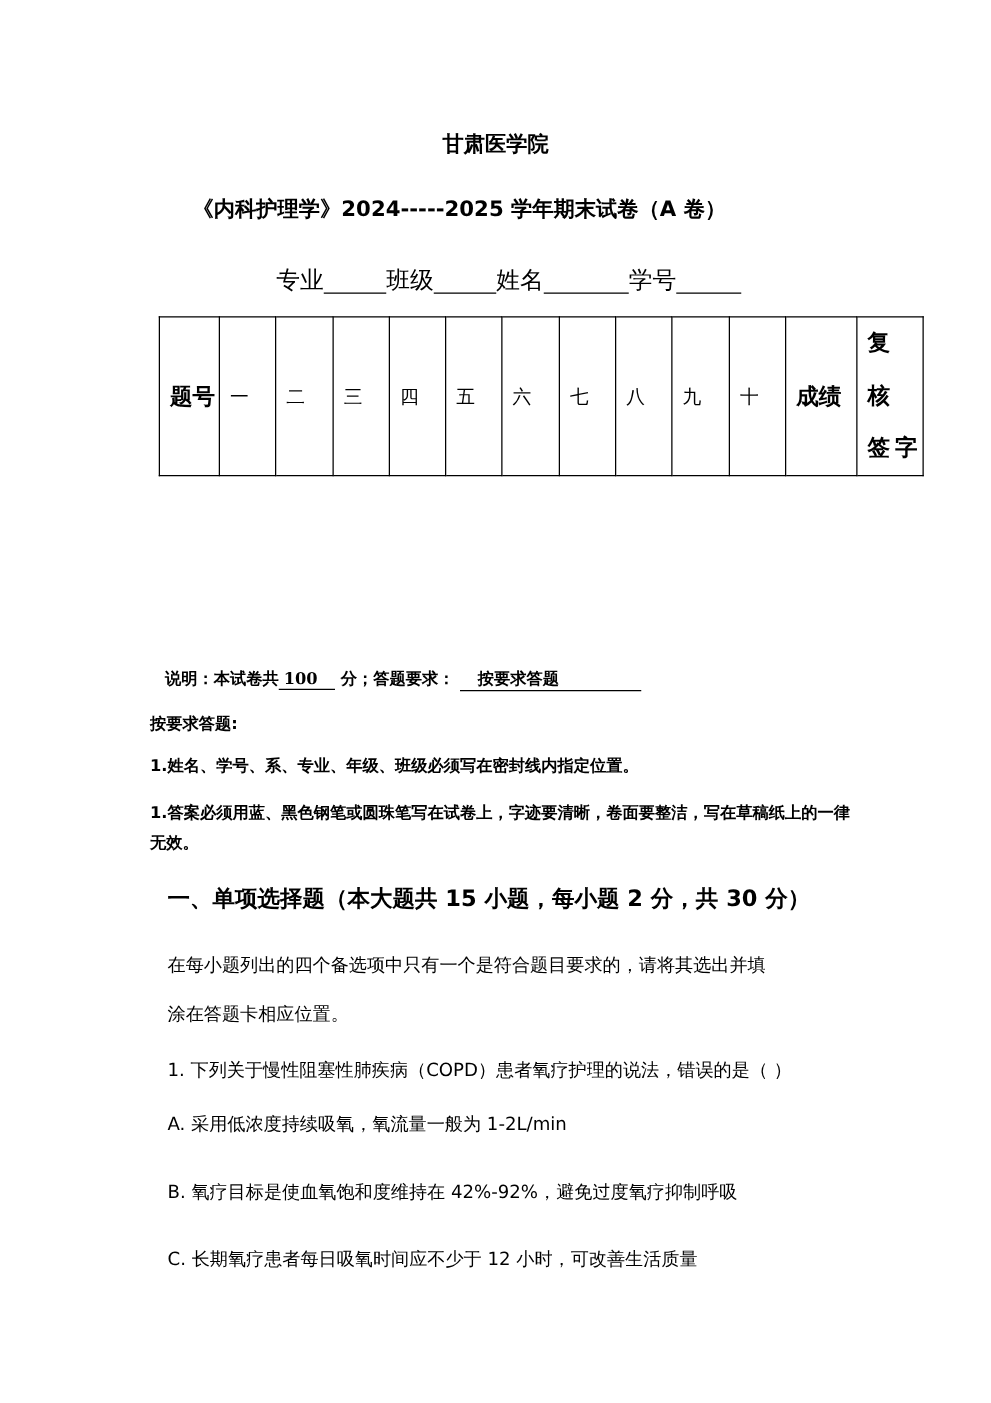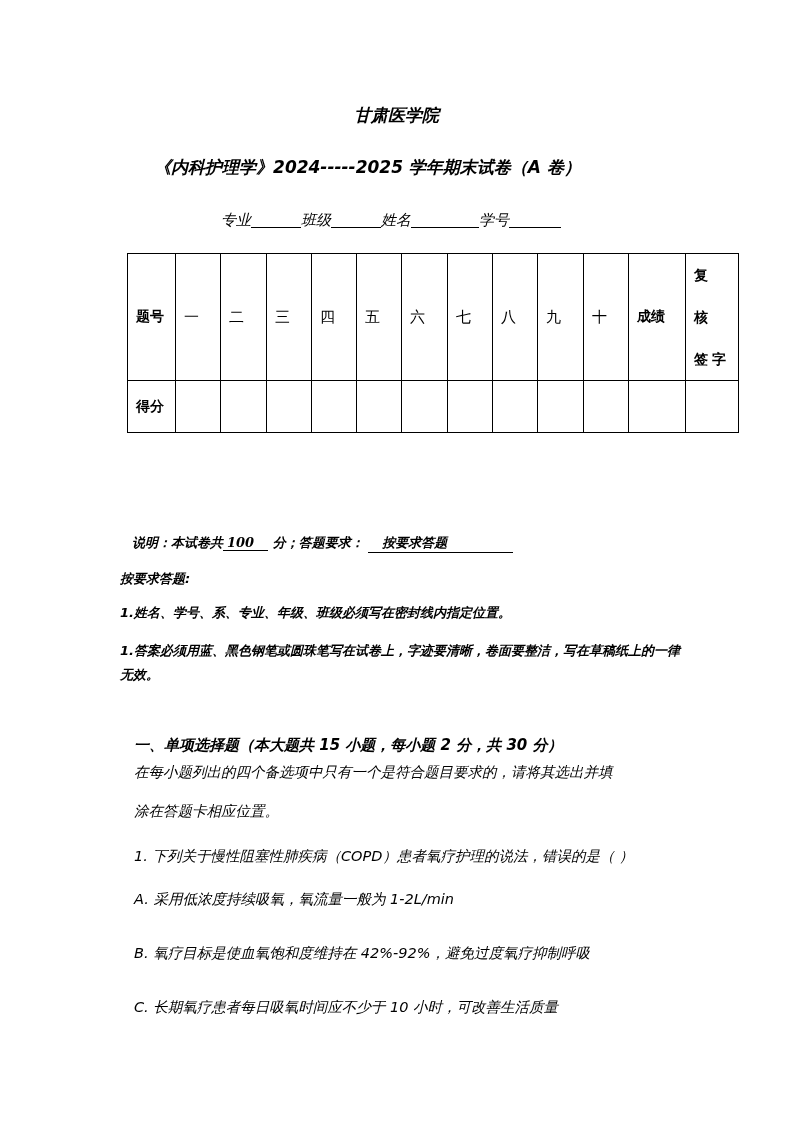--- a/index.html
+++ b/index.html
@@ -1,42 +1,42 @@
 <!DOCTYPE html>
 <html><head>
 <meta charset="utf-8">
 <style>
   html, body { margin: 0; padding: 0; background: #ffffff; }
   body { width: 793px; height: 1122px; position: relative; overflow: hidden;
          font-family: "DejaVu Sans", "Liberation Sans", sans-serif; color: #000; }
-  .abs { position: absolute; white-space: nowrap; font-style: italic; }
+  .abs { position: absolute; white-space: nowrap; }
   .serif { font-family: "DejaVu Serif", "Liberation Serif", serif; }
 
   #school { left: 0; width: 793px; top: 104px; text-align: center; font-size: 17px; font-weight: bold; }
   #exam-title { left: 0; width: 735px; top: 156px; text-align: center; font-size: 17px; font-weight: bold; }
 
-  #info-line { left: 221px; top: 211px; font-size: 15px; display: flex; align-items: flex-end; }
+  #info-line { left: 221px; top: 211px; font-size: 19px; display: flex; align-items: flex-end; }
   #info-line .blank { display: inline-block; border-bottom: 1px solid #000; height: 16px; margin-bottom: 2px; }
 
   table#score-table { position: absolute; left: 127px; top: 253px; border-collapse: collapse; table-layout: fixed; }
-  #score-table td { border: 1.5px solid #000; padding: 0 0 0 8px; font-size: 14px; font-weight: bold; vertical-align: middle; }
+  #score-table td { border: 1.5px solid #000; padding: 0 0 0 8px; font-size: 18px; font-weight: bold; vertical-align: middle; }
   #score-table td.num { font-weight: normal; font-size: 15px; }
   #score-table tr.r0 td { height: 92px; }
   #score-table tr.r1 td { height: 51px; }
   #score-table tr.r2 td { height: 93px; }
   .two-line { line-height: 42px; letter-spacing: 4px; }
 
   .note { left: 120px; font-size: 13px; font-weight: bold; }
   #desc { top: 534px; margin-left: 12px; }
   #desc .u { display: inline-block; border-bottom: 1.5px solid #000; padding: 0 6px; }
   #notice-title { top: 570px; }
   #rule1 { top: 604px; }
   #rule2 { top: 639px; line-height: 24px; white-space: normal; width: 570px; }
 
-  #section-title { left: 134px; top: 736px; font-size: 15px; font-weight: bold; }
+  #section-title { left: 134px; top: 707px; font-size: 18px; font-weight: bold; }
   .para { left: 134px; font-size: 14.5px; }
   #instr1 { top: 763px; }
   #instr2 { top: 802px; }
   #q1 { top: 847px; }
   #optA { top: 890px; }
   #optB { top: 944px; }
   #optC { top: 998px; }
 </style>
 </head>
 <body>
@@ -83,46 +83,31 @@
     <td class="num">七</td>
     <td class="num">八</td>
     <td class="num">九</td>
     <td class="num">十</td>
     <td>成绩</td>
     <td class="two-line">
           <div>复 核</div>
           <div>签字</div>
         </td>
   </tr>
-  <tr class="r1">
-    <td>得分</td>
-    <td></td>
-        <td></td>
-    <td></td>
-        <td></td>
-    <td></td>
-        <td></td>
-    <td></td>
-        <td></td>
-    <td></td>
-        <td></td>
-    <td></td>
-        <td></td>
-  </tr>
 </tbody>
   </table>
 
 <div class="abs note" id="desc">
   <span>说明：本试卷共</span><span class="u serif" style="padding:0 14px 0 4px">100</span>
   <span>分；答题要求：</span>
   <span class="u" style="padding:0 66px 0 14px">按要求答题</span>
 </div>
 <div class="abs note" id="notice-title">按要求答题:</div>
 <div class="abs note" id="rule1">1.姓名、学号、系、专业、年级、班级必须写在密封线内指定位置。</div>
 <div class="abs note" id="rule2">1.答案必须用蓝、黑色钢笔或圆珠笔写在试卷上，字迹要清晰，卷面要整洁，写在草稿纸上的一律无效。</div>
 
 <div class="abs" id="section-title">一、单项选择题（本大题共 15 小题，每小题 2 分，共 30 分）</div>
 <div class="abs para" id="instr1">在每小题列出的四个备选项中只有一个是符合题目要求的，请将其选出并填</div>
 <div class="abs para" id="instr2">涂在答题卡相应位置。</div>
 <div class="abs para" id="q1">1.  下列关于慢性阻塞性肺疾病（COPD）患者氧疗护理的说法，错误的是（  ）</div>
 <div class="abs para" id="optA">A.  采用低浓度持续吸氧，氧流量一般为 1-2L/min</div>
 <div class="abs para" id="optB">B.  氧疗目标是使血氧饱和度维持在 42%-92%，避免过度氧疗抑制呼吸</div>
-<div class="abs para" id="optC">C.  长期氧疗患者每日吸氧时间应不少于 10 小时，可改善生活质量</div>
+<div class="abs para" id="optC">C.  长期氧疗患者每日吸氧时间应不少于 12 小时，可改善生活质量</div>
 
 </body></html>

